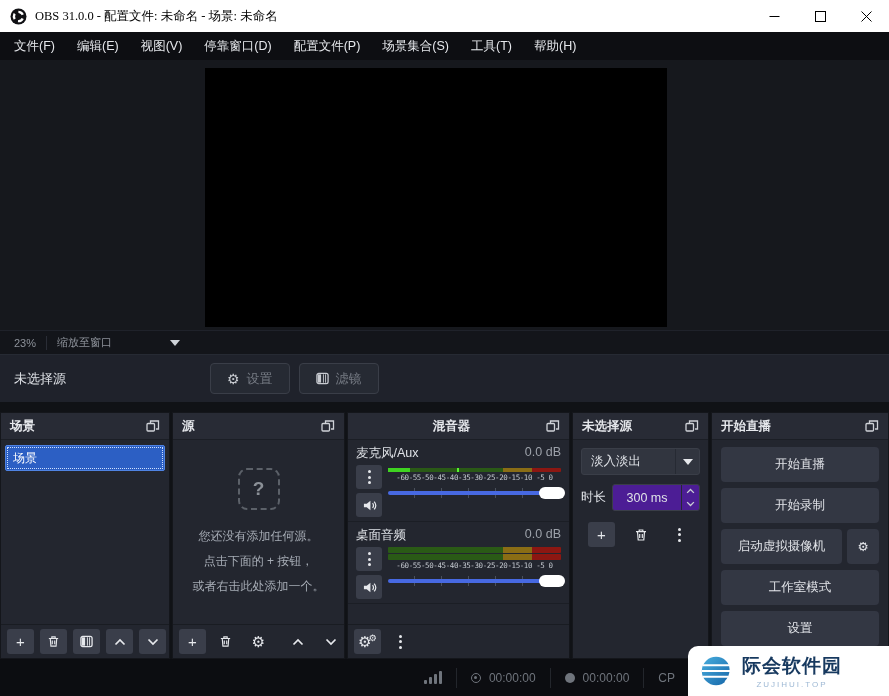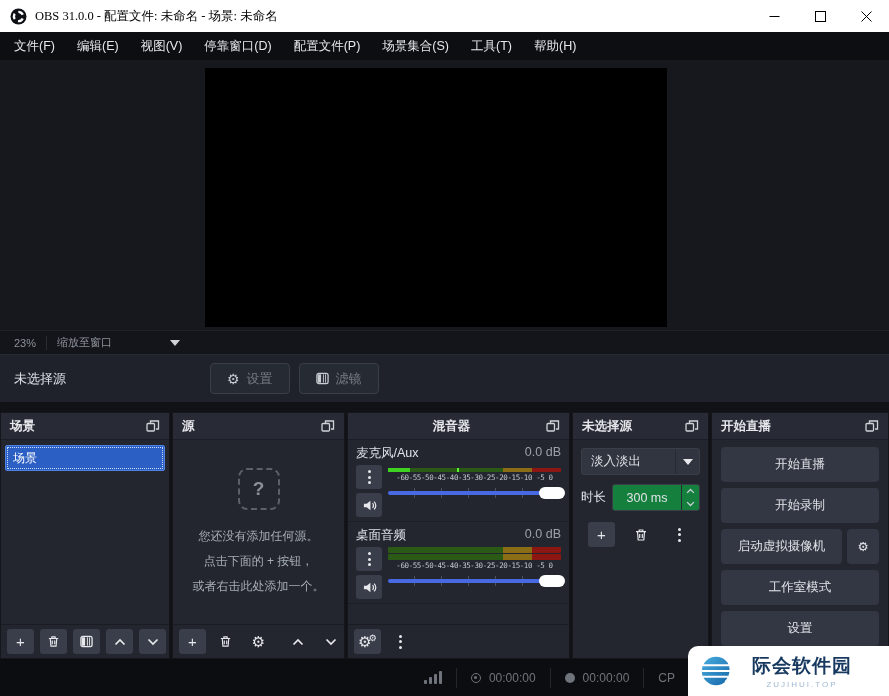--- a/index.html
+++ b/index.html
@@ -90,21 +90,21 @@
   .slider .handle { position:absolute; top:3px; width:26px; height:12px; background:#fff; border-radius:6px; }
 
   
   .trans-body { padding:8px 8px; display:flex; flex-direction:column; gap:9px; }
   .select { height:27px; background:#31353f; border:1px solid #3a3e48; border-radius:3px; display:flex; align-items:center; }
   .select .sel-text { flex:1; font-size:12.5px; color:#dfe2e7; padding-left:9px; }
   .select .sel-arrow { width:24px; height:100%; border-left:1px solid #262a33; display:flex; align-items:center; justify-content:center; }
   .select .sel-arrow b { width:0; height:0; border-left:5px solid transparent; border-right:5px solid transparent; border-top:6px solid #e6e8ec; }
   .dur-row { display:flex; align-items:center; gap:6px; }
   .dur-label { font-size:12.5px; color:#dfe2e7; }
-  .spinbox { flex:1; height:27px; background:#15803d; border:1px solid #3a3e48; border-radius:3px; display:flex; }
+  .spinbox { flex:1; height:27px; background:#4c1d95; border:1px solid #3a3e48; border-radius:3px; display:flex; }
   .spin-val { flex:1; display:flex; align-items:center; justify-content:center; font-size:12.5px; color:#dfe2e7; }
   .spin-btns { width:18px; display:flex; flex-direction:column; border-left:1px solid #262a33; }
   .spin-btns span { flex:1; display:flex; align-items:center; justify-content:center; color:#c9cdd4; }
   .trans-tools { display:flex; align-items:center; justify-content:center; gap:12px; margin-top:2px; }
 
   
   .controls-body { padding:7px 9px; display:flex; flex-direction:column; gap:6px; }
   .ctl-btn { height:35px; background:#333743; border-radius:4px; color:#e2e4e9; font-size:12.5px;
              display:flex; align-items:center; justify-content:center; flex:none; }
   .vc-row { display:flex; gap:5px; }
@@ -118,21 +118,21 @@
   .bars { display:flex; align-items:flex-end; gap:2px; height:13px; }
   .bars i { width:3px; background:#6f747c; border-radius:1px; }
   .bars i:nth-child(1){height:4px} .bars i:nth-child(2){height:7px} .bars i:nth-child(3){height:10px} .bars i:nth-child(4){height:13px}
   .live-ico { width:10px; height:10px; border:1.5px solid #6f747c; border-radius:50%; position:relative; }
   .live-ico::after { content:""; position:absolute; left:2px; top:2px; width:3px; height:3px; border-radius:50%; background:#6f747c; }
   .rec-ico { width:10px; height:10px; border-radius:50%; background:#6f747c; }
   .cpu-text { overflow:hidden; white-space:nowrap; }
 
   
   .watermark { position:absolute; right:0; bottom:0; width:201px; height:50px; background:#fff;
-               border-top-left-radius:10px; display:flex; align-items:center; padding-left:10px; gap:16px; z-index:5; }
+               border-top-left-radius:10px; display:flex; align-items:center; padding-left:10px; gap:6px; z-index:5; }
   .wm-text { display:flex; flex-direction:column; align-items:center; }
   .wm-title { font-size:19px; font-weight:bold; color:#17395f; letter-spacing:1px; }
   .wm-sub { font-size:8px; color:#9db8d4; letter-spacing:2px; margin-top:1px; }
 </style>
 </head>
 <body>
 
 <div class="titlebar">
   <span class="logo">
     <svg width="17" height="17" viewBox="0 0 17 17">

